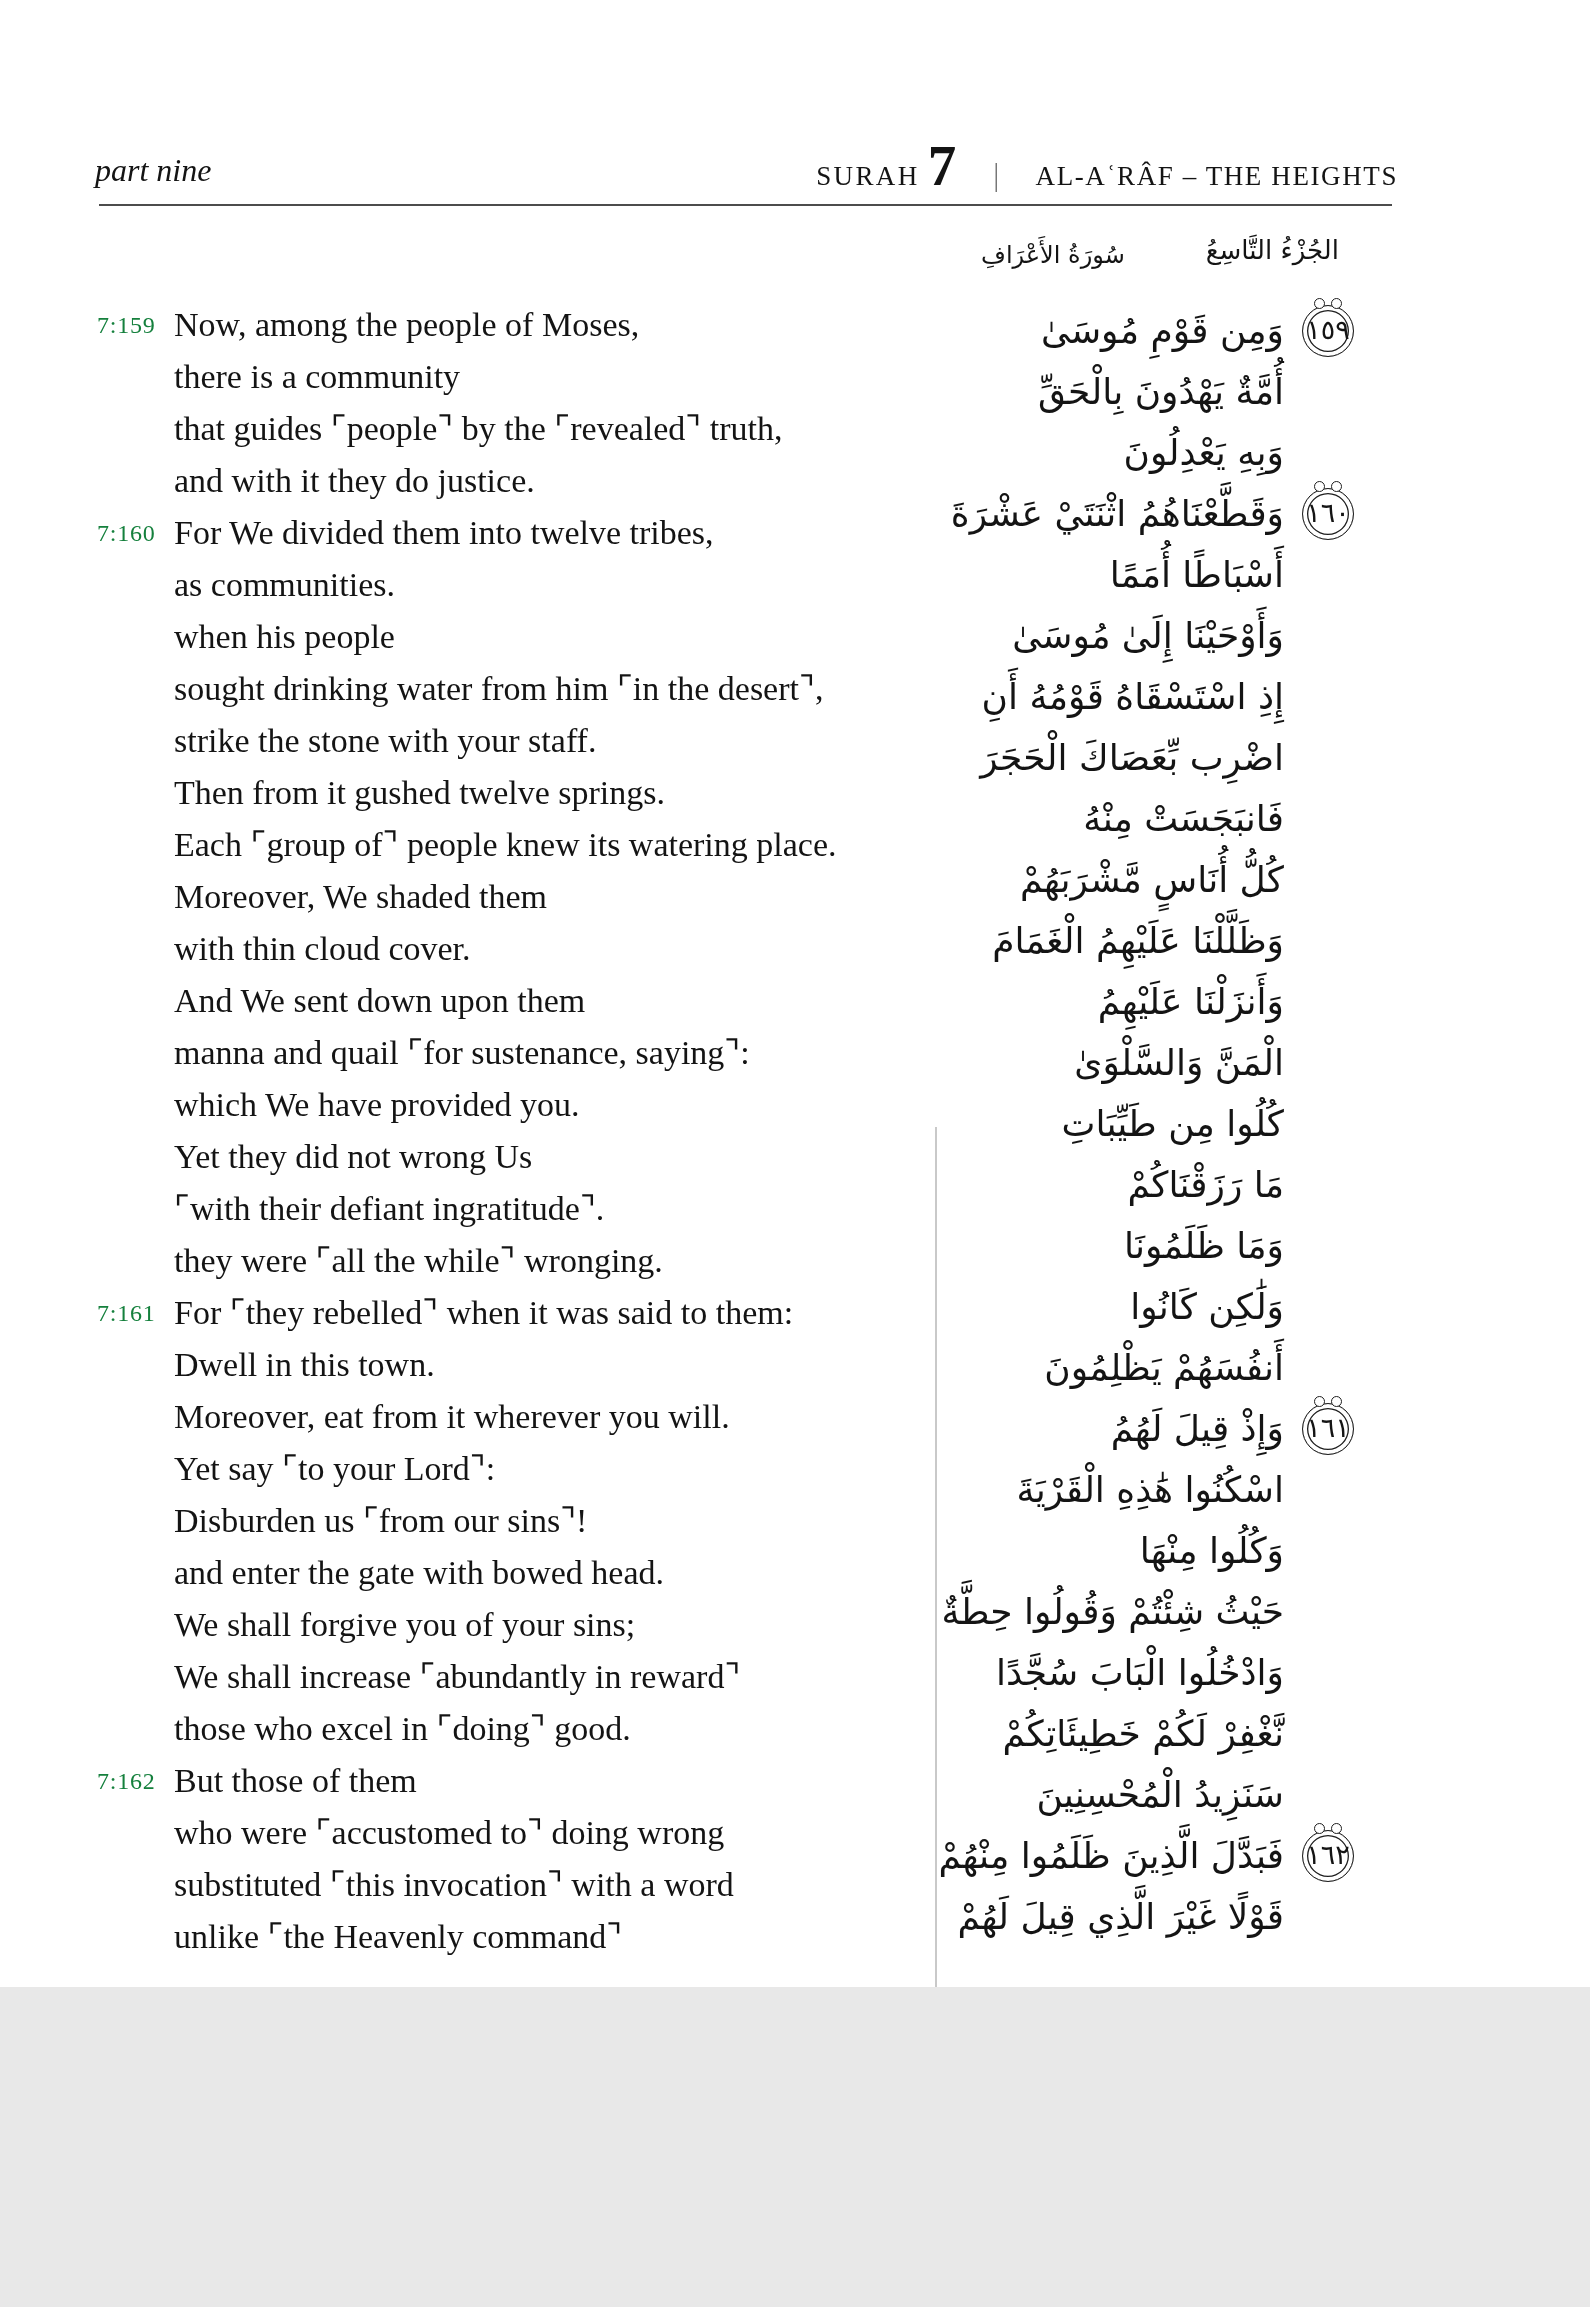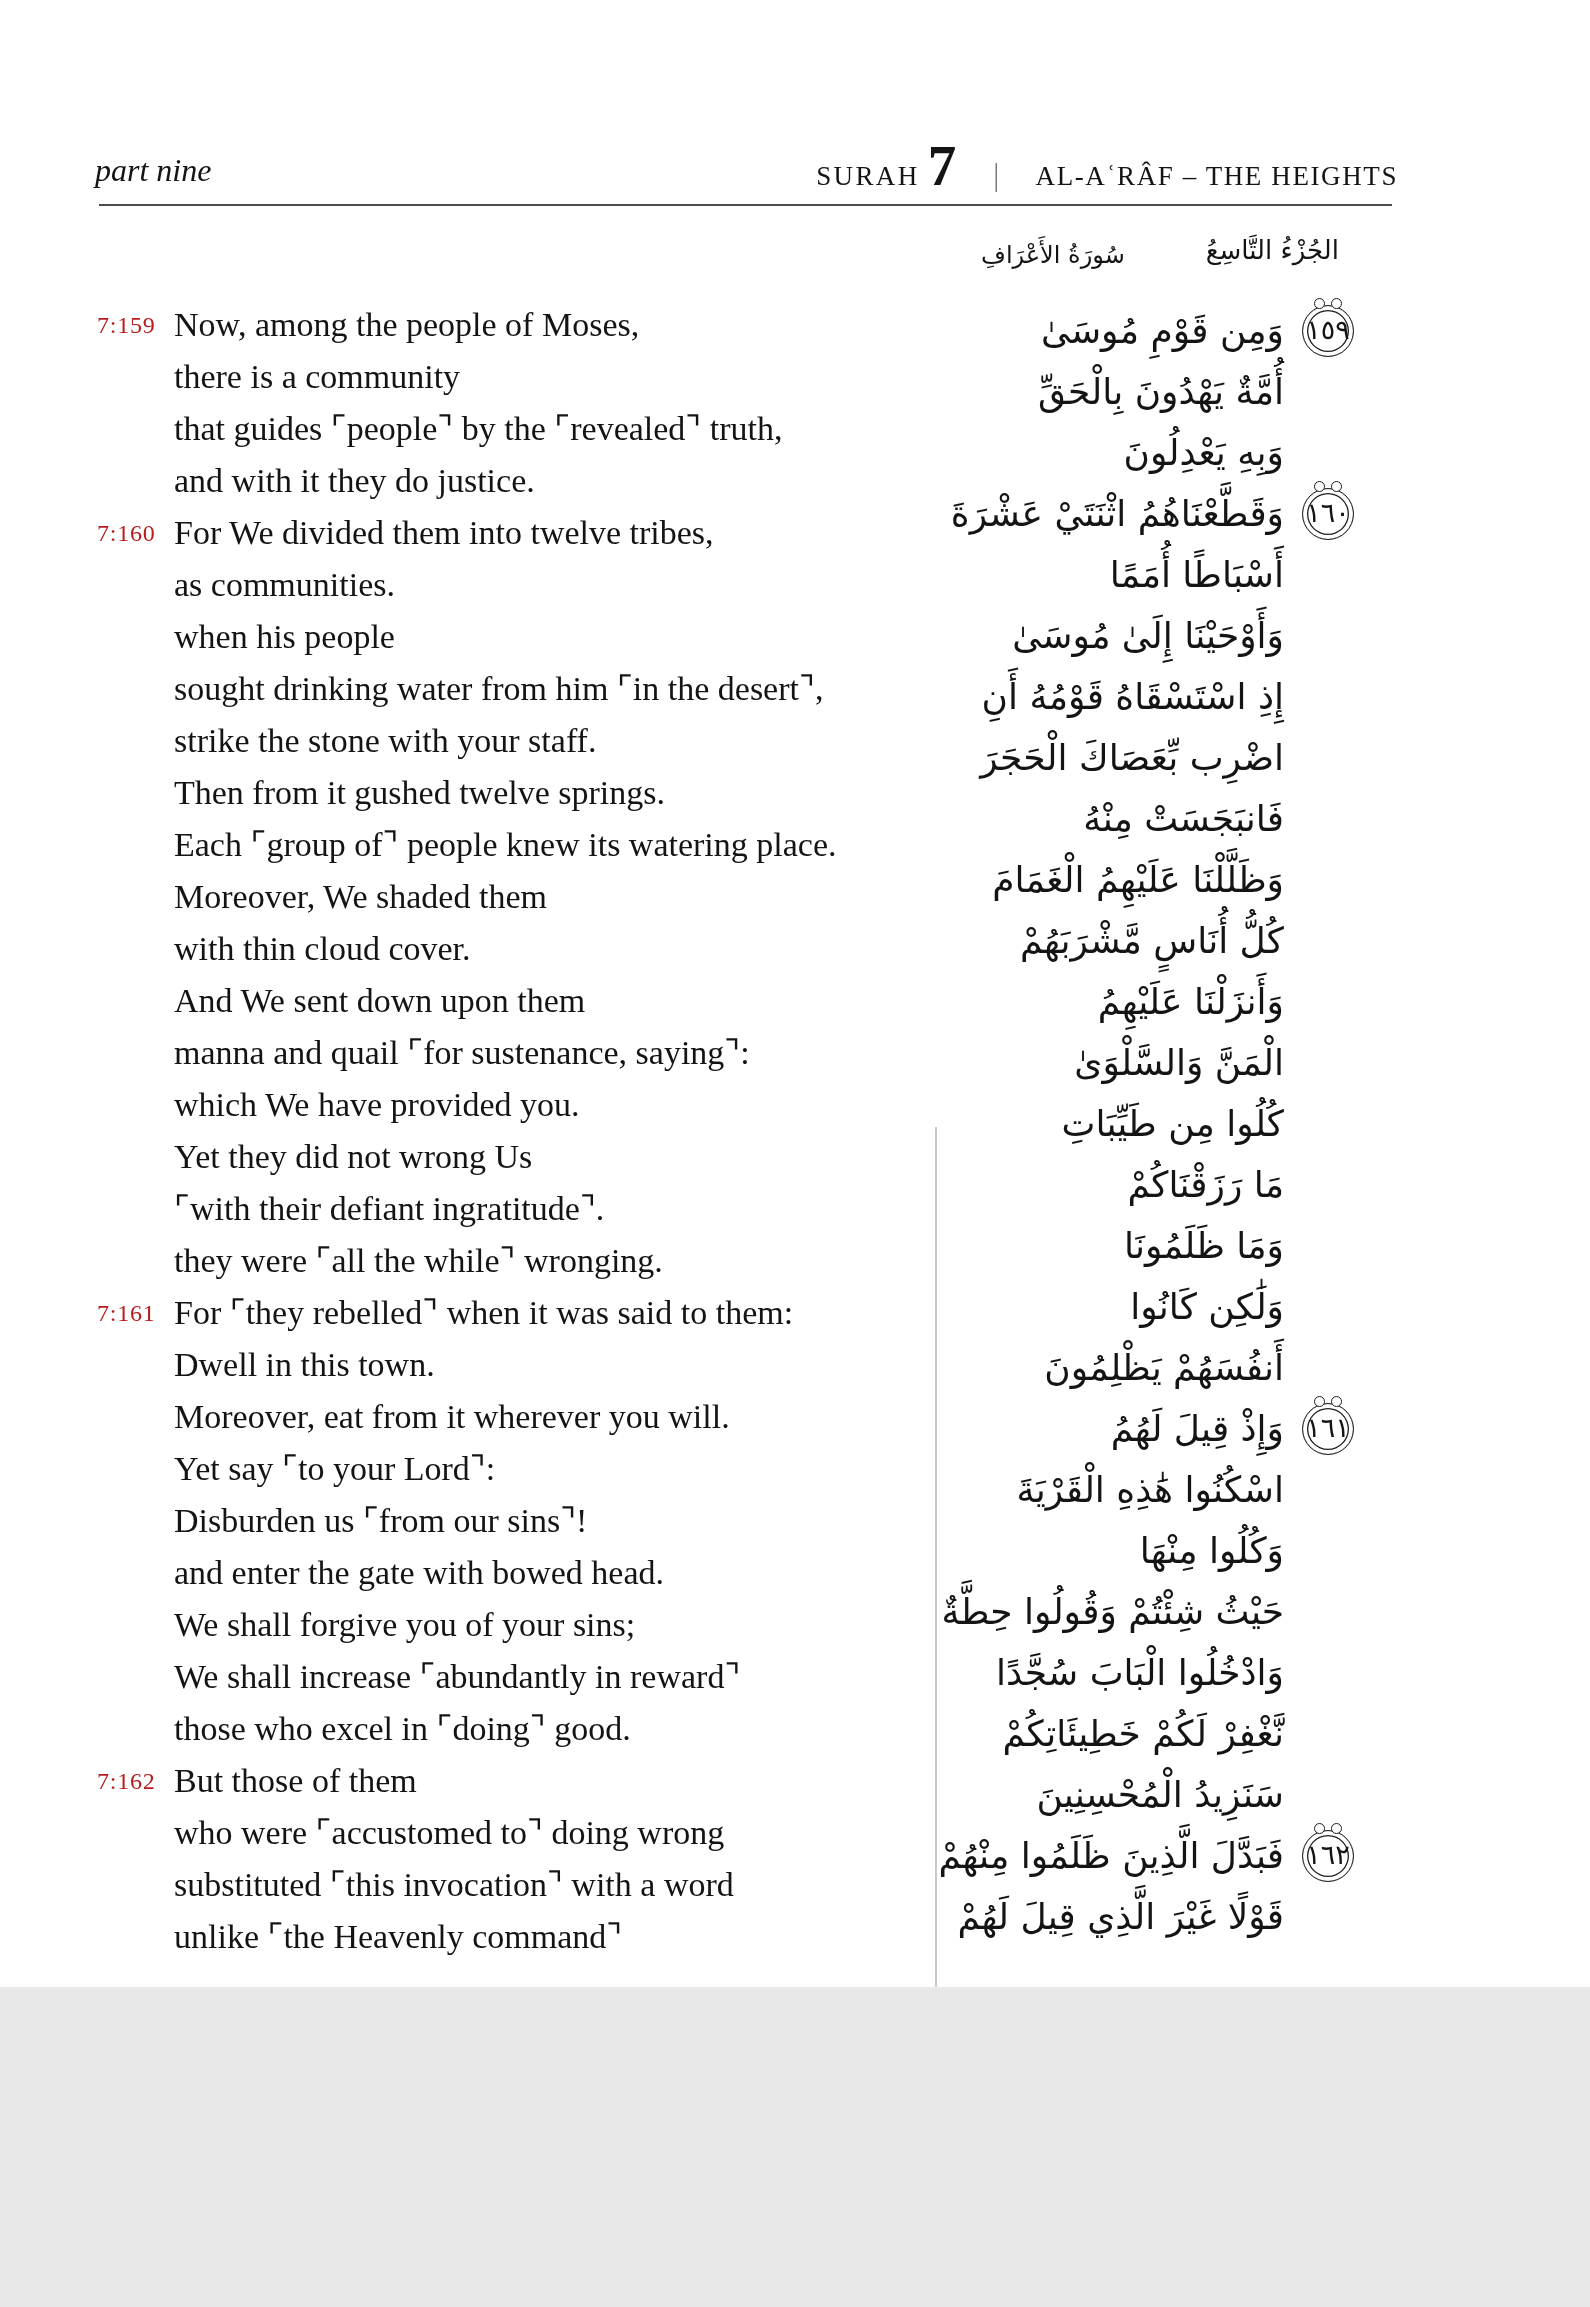--- a/index.html
+++ b/index.html
@@ -36,21 +36,21 @@
     font-size:24px; line-height:1.4;
   }
   
   .english-column { position:absolute; left:97px; top:299px; width:860px; }
   .eline {
     position:relative; height:52px; line-height:52px;
     padding-left:77px; white-space:nowrap; font-size:34px;
   }
   .eline .ref {
     position:absolute; left:0; top:0; line-height:52px;
-    font-size:24px; letter-spacing:0.8px; color:#b91c1c;
+    font-size:24px; letter-spacing:0.8px; color:#15803d;
   }
   
   .arabic-column { position:absolute; top:300px; right:218px; }
   .aline { height:61px; display:flex; align-items:center; }
   .agutter {
     width:88px; flex:0 0 88px; display:flex;
     align-items:center; justify-content:center;
   }
   .atext {
     white-space:nowrap; font-size:36px; line-height:1;
@@ -350,30 +350,30 @@
     <span class="atext arabic">فَانبَجَسَتْ مِنْهُ</span>
   </div>
 
 
   <div class="aline" dir="rtl">
     <span class="agutter">
       <span class="amedallion" style="visibility: hidden;">
         <span class="amed-num"></span>
       </span>
     </span>
+    <span class="atext arabic">كُلُّ أُنَاسٍ مَّشْرَبَهُمْ</span>
+  </div>
+
+  <div class="aline" dir="rtl">
+    <span class="agutter">
+      <span class="amedallion" style="visibility: hidden;">
+        <span class="amed-num"></span>
+      </span>
+    </span>
     <span class="atext arabic">وَظَلَّلْنَا عَلَيْهِمُ الْغَمَامَ</span>
-  </div>
-
-  <div class="aline" dir="rtl">
-    <span class="agutter">
-      <span class="amedallion" style="visibility: hidden;">
-        <span class="amed-num"></span>
-      </span>
-    </span>
-    <span class="atext arabic">كُلُّ أُنَاسٍ مَّشْرَبَهُمْ</span>
   </div>
 
   <div class="aline" dir="rtl">
     <span class="agutter">
       <span class="amedallion" style="visibility: hidden;">
         <span class="amed-num"></span>
       </span>
     </span>
     <span class="atext arabic">وَأَنزَلْنَا عَلَيْهِمُ</span>
   </div>

